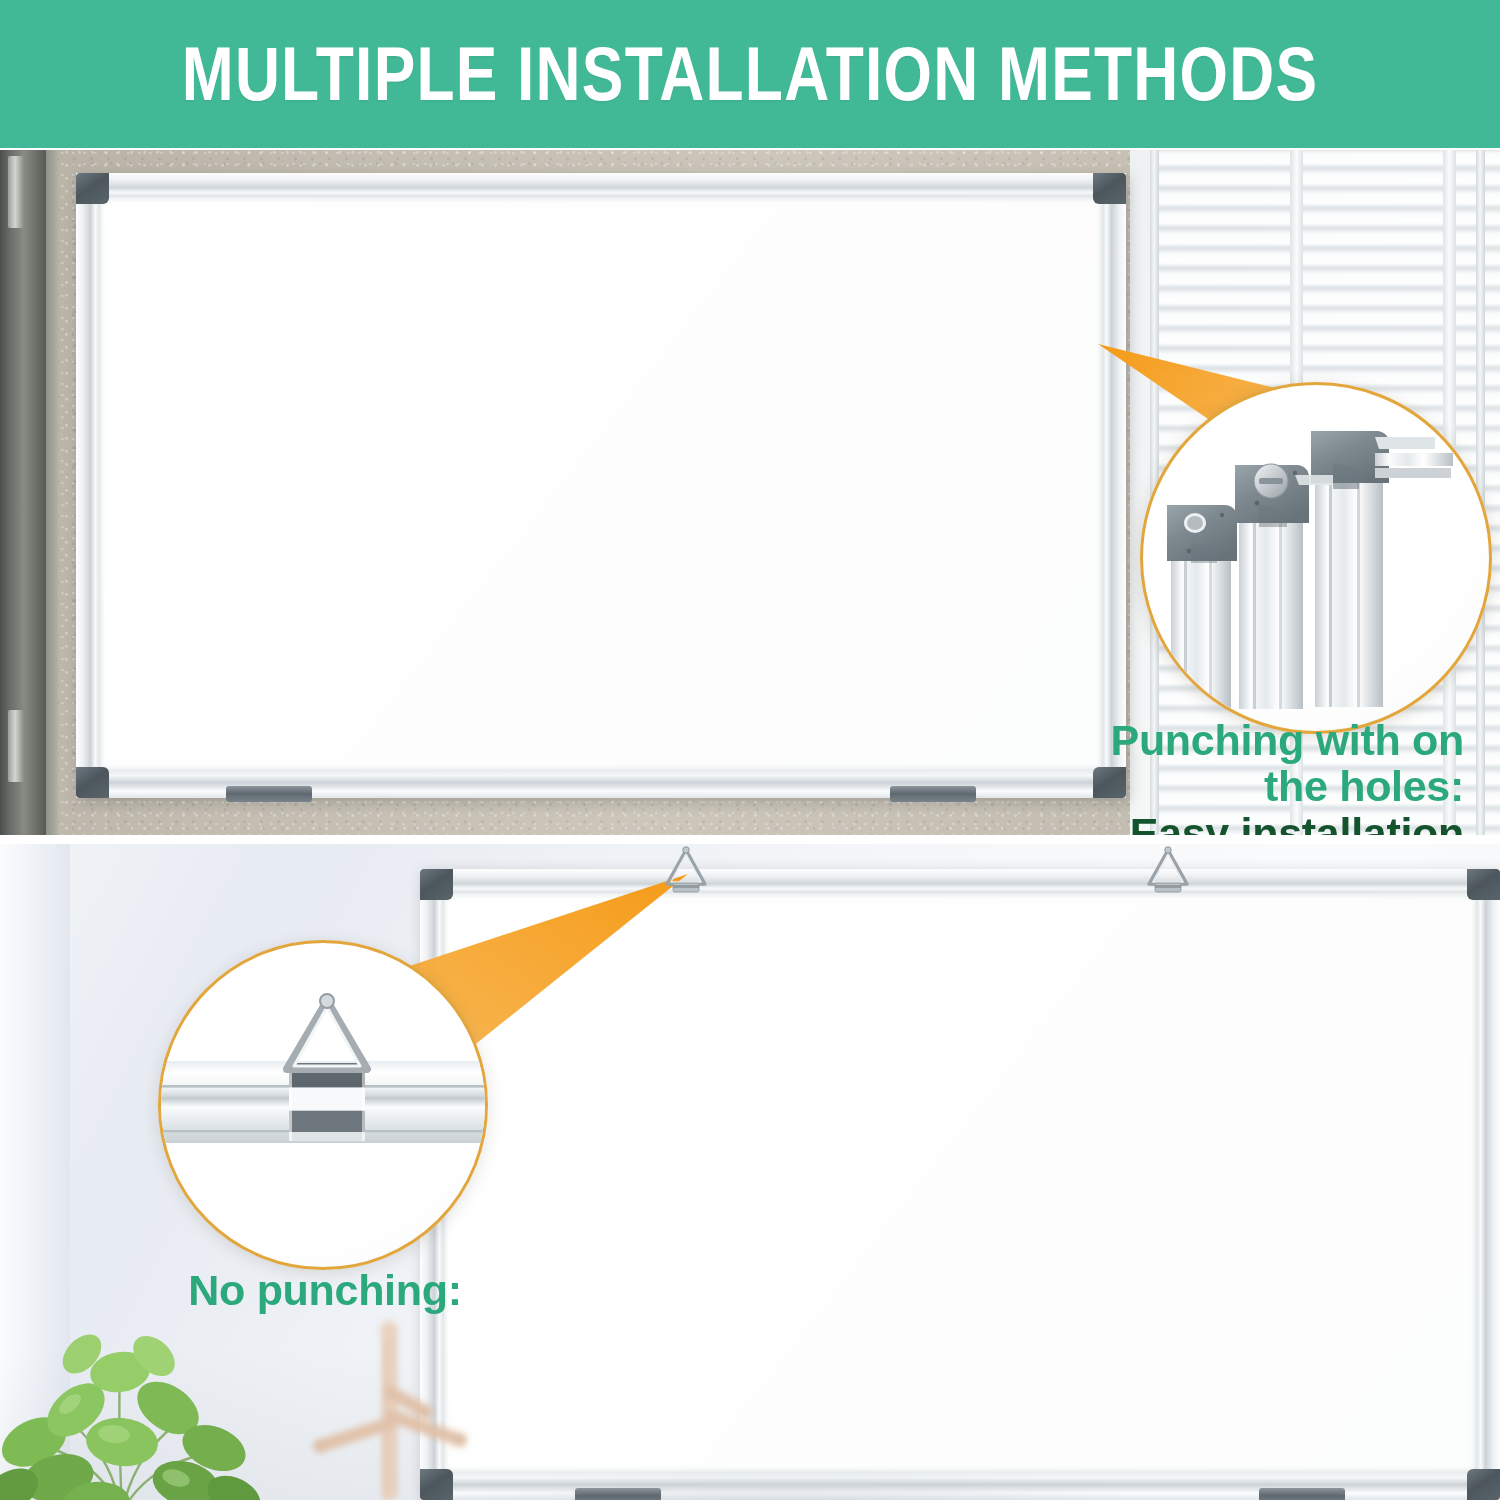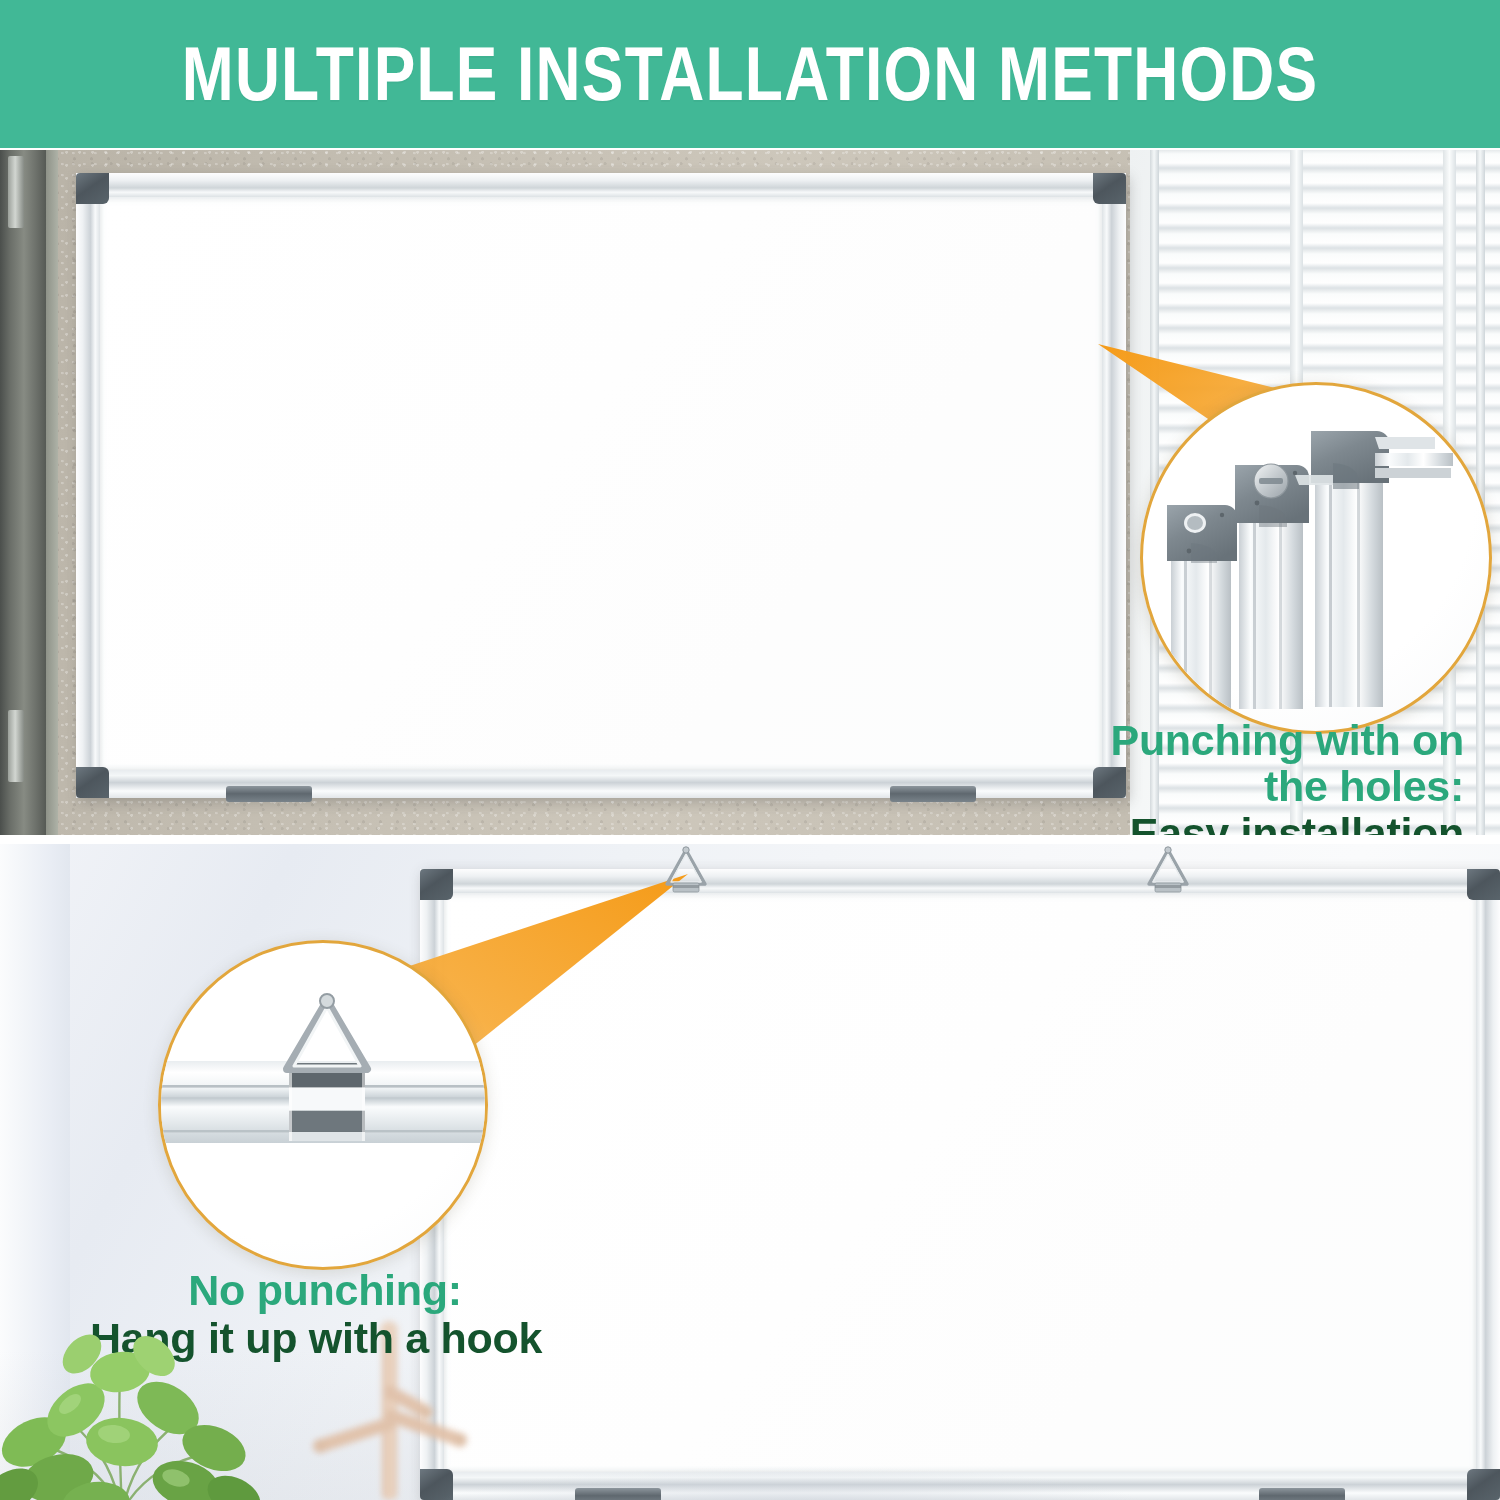--- a/index.html
+++ b/index.html
@@ -489,21 +489,20 @@
         <g>
           <path d="M166 58 L206 126 L126 126 Z" fill="none" stroke="#a5adb3" stroke-width="8" stroke-linejoin="round"></path>
           <path d="M166 64 L199 123 L133 123 Z" fill="none" stroke="#f2f5f6" stroke-width="3" stroke-linejoin="round"></path>
           <circle cx="166" cy="58" r="7" fill="#d4dadd" stroke="#949da3" stroke-width="2"></circle>
         </g>
       </svg>
     </div>
 
     <div class="callout-bottom">
       <div class="callout-green">No punching:</div>
-      <div class="callout-dark">Hang it up with a hook</div>
     </div>
 
     <svg class="coat-rack" viewBox="0 0 190 180">
       <rect x="86" y="8" width="15" height="172" rx="6" fill="#E3C4AC"></rect>
       <rect x="92" y="8" width="5" height="172" fill="#EED8C6" opacity="0.8"></rect>
       <g stroke="#E0BFA6" stroke-width="13" stroke-linecap="round" fill="none">
         <path d="M92 104 L24 126"></path>
         <path d="M96 96 L164 120"></path>
         <path d="M94 72 L130 92"></path>
       </g>

